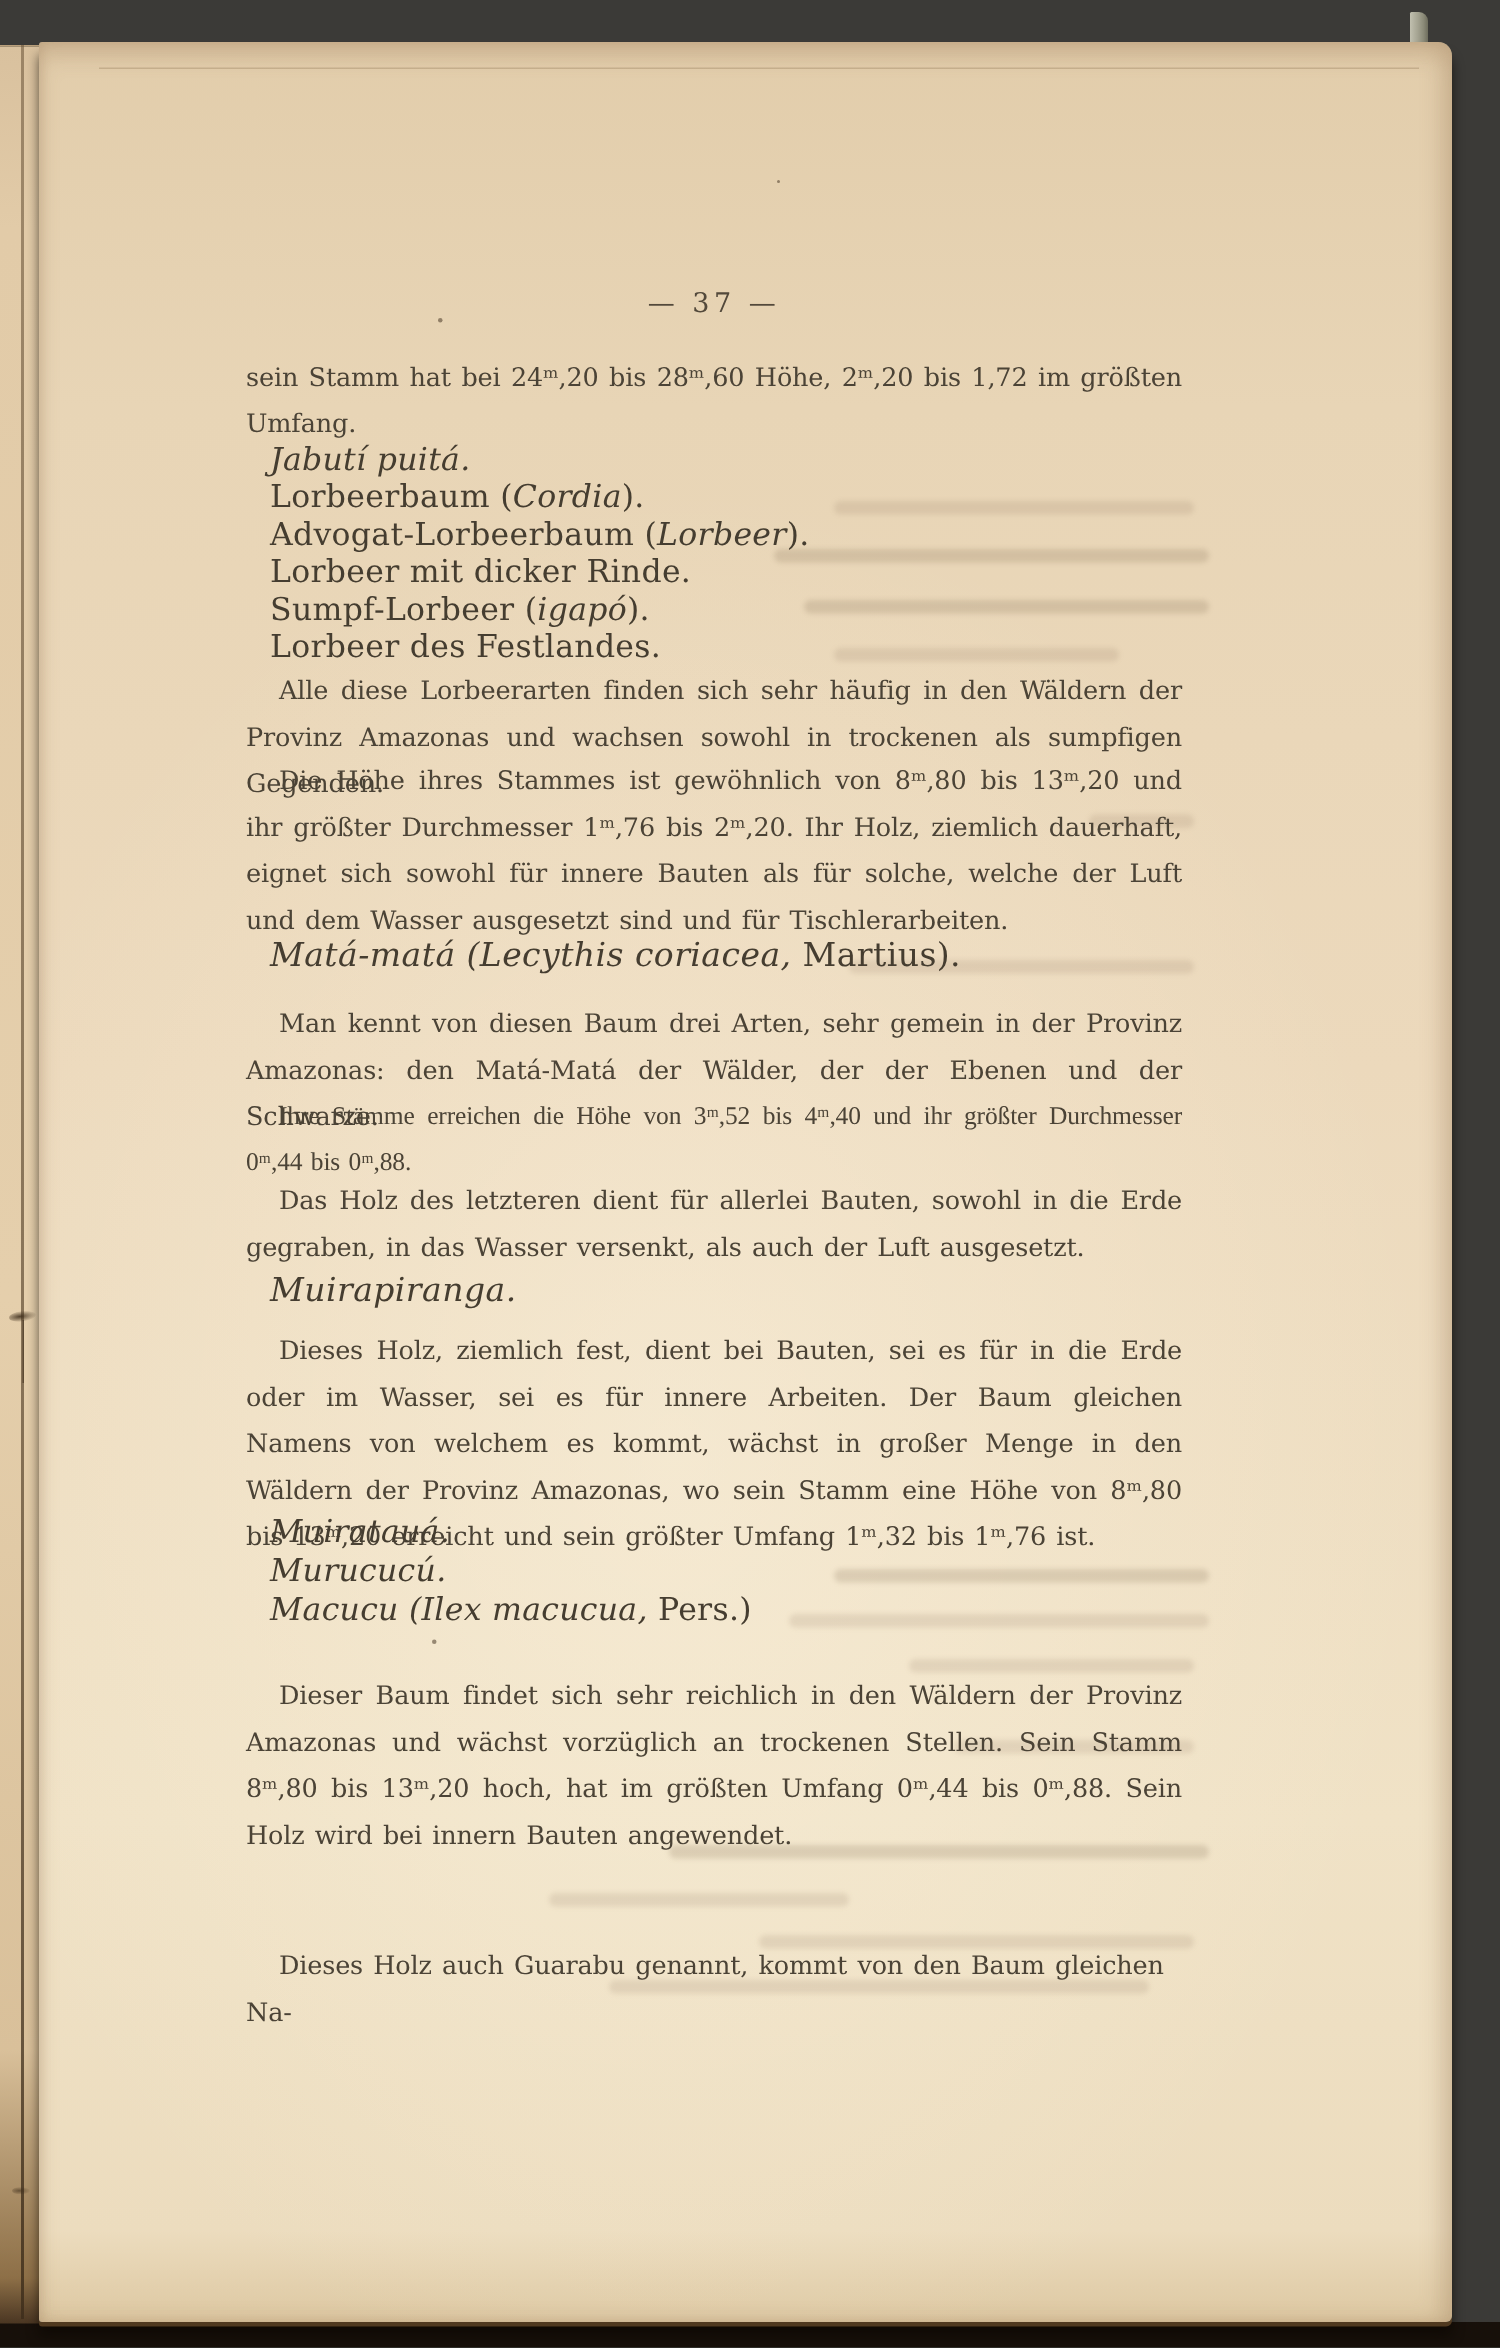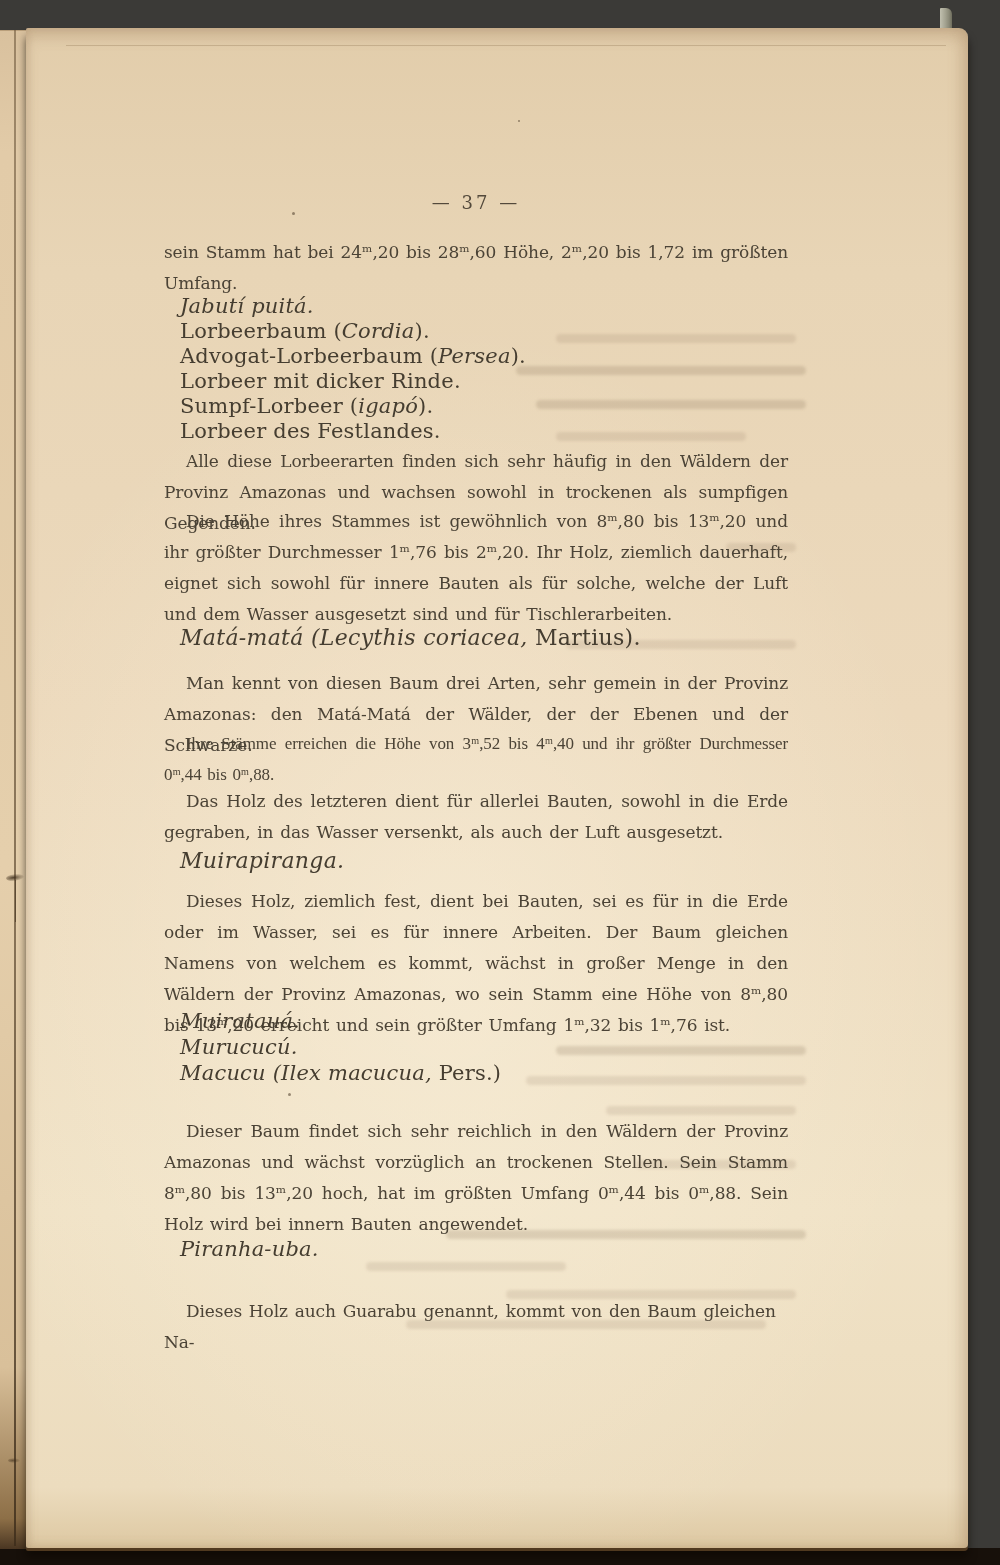--- a/index.html
+++ b/index.html
@@ -129,21 +129,21 @@
 
   <div class="content">
 
     <div class="pgnum" style="top:164px;">— 37 —</div>
 
     <div class="para noindent" style="top:209px;">sein Stamm hat bei 24ᵐ,20 bis 28ᵐ,60 Höhe, 2ᵐ,20 bis 1,72 im größten Umfang.</div>
 
     <div class="splist" style="top:266px;">
       <div class="line"><i>Jabutí puitá.</i></div>
       <div class="line"><span>Lorbeerbaum (</span><i>Cordia</i><span>).</span></div>
-      <div class="line"><span>Advogat-Lorbeerbaum (</span><i>Persea</i><span>).</span></div>
+      <div class="line"><span>Advogat-Lorbeerbaum (</span><i>Lorbeer</i><span>).</span></div>
       <div class="line"><span>Lorbeer mit dicker Rinde.</span></div>
       <div class="line"><span>Sumpf-Lorbeer (</span><i>igapó</i><span>).</span></div>
       <div class="line"><span>Lorbeer des Festlandes.</span></div>
     </div>
 
     <div class="para" style="top:418px;">Alle diese Lorbeerarten finden sich sehr häufig in den Wäldern der Provinz Amazonas und wachsen sowohl in trockenen als sumpfigen Gegenden.</div>
 
     <div class="para" style="top:478px;">Die Höhe ihres Stammes ist gewöhnlich von 8ᵐ,80 bis 13ᵐ,20 und ihr größter Durchmesser 1ᵐ,76 bis 2ᵐ,20. Ihr Holz, ziemlich dauerhaft, eignet sich sowohl für innere Bauten als für solche, welche der Luft und dem Wasser ausgesetzt sind und für Tischlerarbeiten.</div>
 
     <div class="heading" style="top:596px;">
@@ -164,21 +164,20 @@
 
     <div class="splist wide" style="top:980px;">
       <div class="line"><i>Muiratauá.</i></div>
       <div class="line"><i>Murucucú.</i></div>
       <div class="line"><i>Macucu (Ilex macucua, </i><span>Pers.)</span></div>
     </div>
 
     <div class="para" style="top:1088px;">Dieser Baum findet sich sehr reichlich in den Wäldern der Provinz Amazonas und wächst vorzüglich an trockenen Stellen. Sein Stamm 8ᵐ,80 bis 13ᵐ,20 hoch, hat im größten Umfang 0ᵐ,44 bis 0ᵐ,88. Sein Holz wird bei innern Bauten angewendet.</div>
 
     <div class="splist wide" style="top:1208px;">
-      <div class="line"><i>Piranha-uba.</i></div>
     </div>
 
     <div class="para lastline" style="top:1268px;">Dieses Holz auch Guarabu genannt, kommt von den Baum gleichen Na-</div>
 
   </div>
 </div>
 
 <div class="stitch"></div>
 <div class="stitch-tail"></div>
 <div class="notch2"></div>

